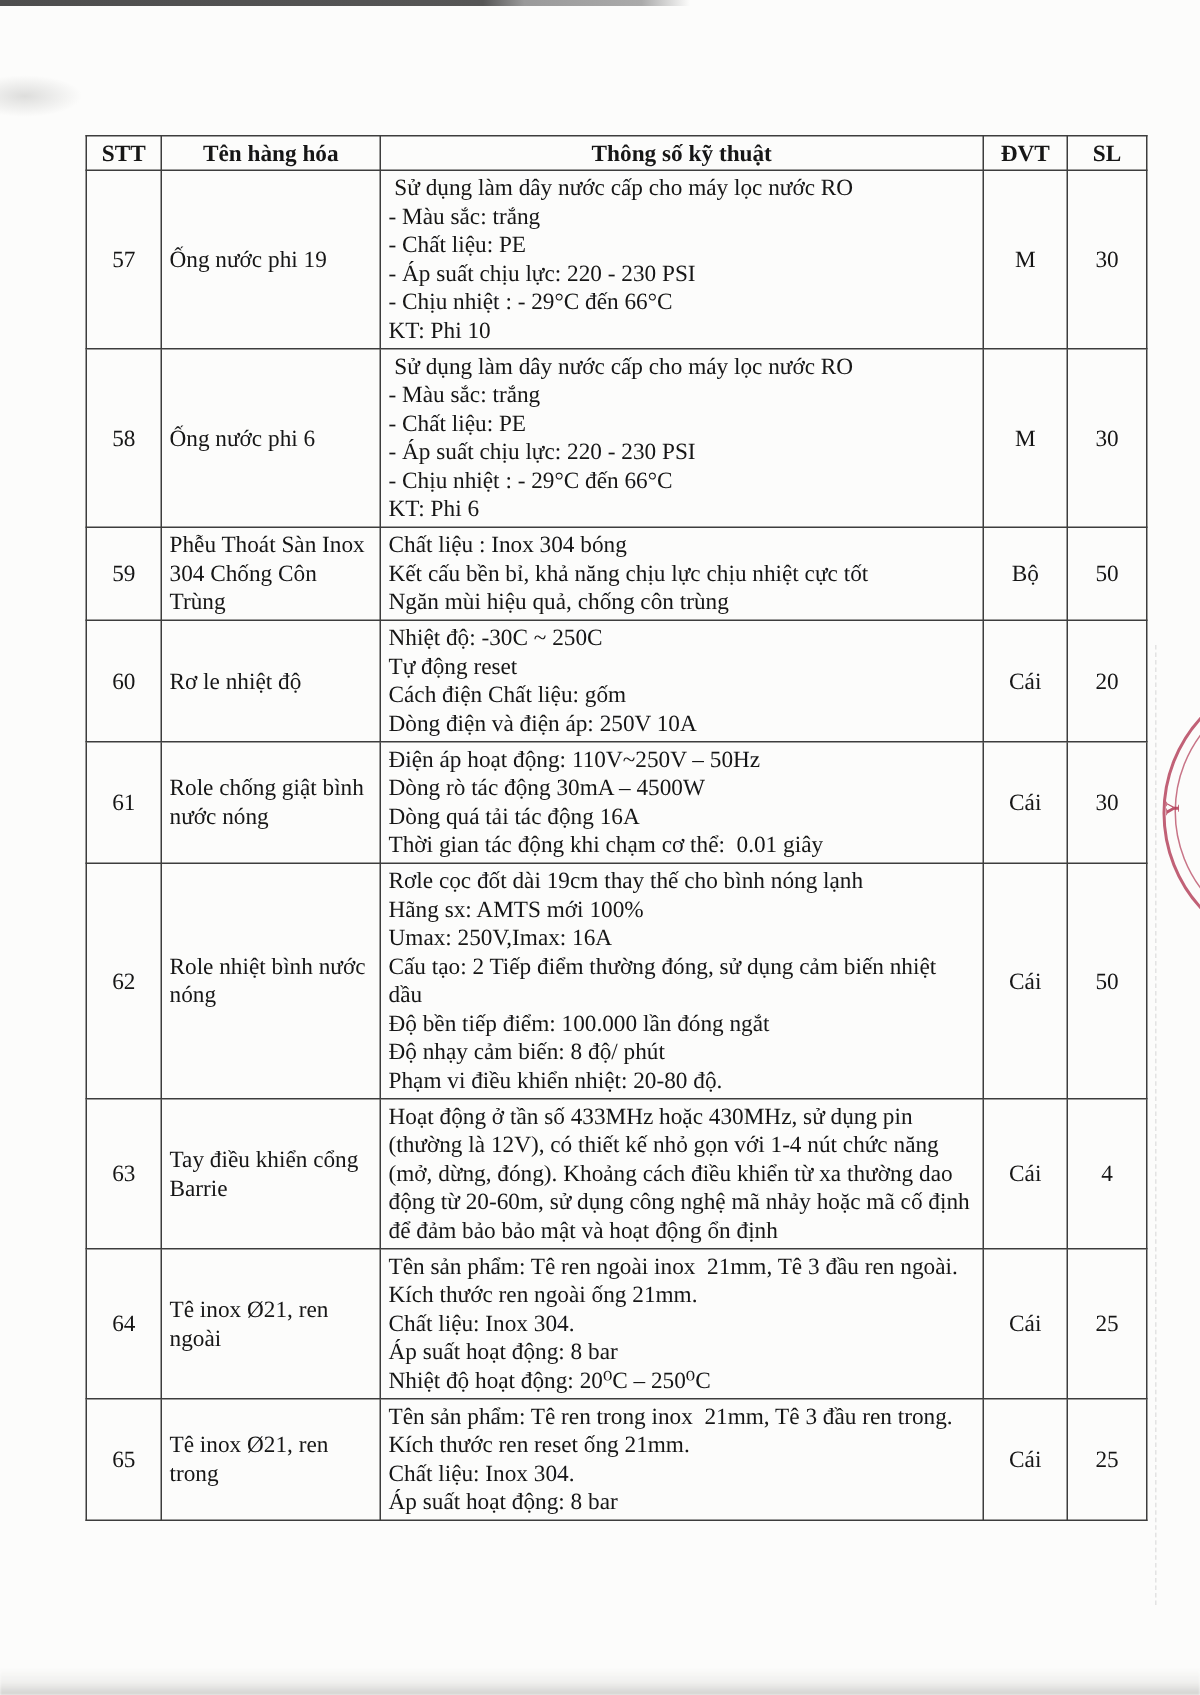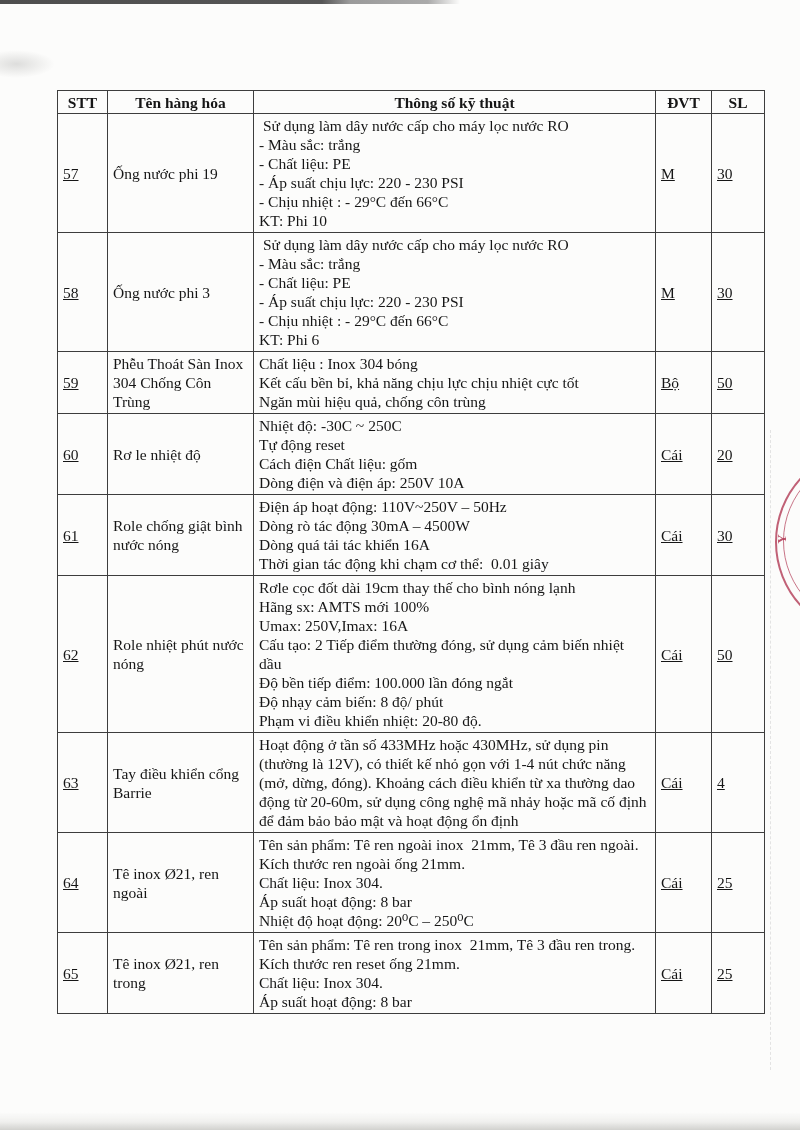--- a/index.html
+++ b/index.html
@@ -52,21 +52,21 @@
   }
   .doc-table td,.doc-table th{
     border:1.5px solid #3d3d3d;
     padding:2px 5px;
     overflow:hidden;
   }
   .doc-table th{
     font-size:15.5px;font-weight:bold;text-align:center;
     height:20px;padding:1px 2px;
   }
-  .cell-center{vertical-align:middle;text-decoration:underline;}
+  .cell-center{text-align:center;vertical-align:middle;}
   .cell-name{text-align:left;vertical-align:middle;padding-left:7px;}
   .cell-specs{text-align:left;vertical-align:middle;margin-left:24px;}
   .cell-specs div{white-space:pre-wrap;}
 </style>
 </head>
 <body>
 
 <div class="page">
 
   <div class="scan-top-edge"></div>
@@ -99,21 +99,21 @@
             <div>- Chất liệu: PE</div>
             <div>- Áp suất chịu lực: 220 - 230 PSI</div>
             <div>- Chịu nhiệt : - 29°C đến 66°C</div>
             <div>KT: Phi 10</div>
           </td>
           <td class="cell-center">M</td>
           <td class="cell-center">30</td>
         </tr>
         <tr>
           <td class="cell-center">58</td>
-          <td class="cell-name">Ống nước phi 3</td>
+          <td class="cell-name">Ống nước phi 6</td>
           <td class="cell-specs">
             <div> Sử dụng làm dây nước cấp cho máy lọc nước RO</div>
             <div>- Màu sắc: trắng</div>
             <div>- Chất liệu: PE</div>
             <div>- Áp suất chịu lực: 220 - 230 PSI</div>
             <div>- Chịu nhiệt : - 29°C đến 66°C</div>
             <div>KT: Phi 6</div>
           </td>
           <td class="cell-center">M</td>
           <td class="cell-center">30</td>
@@ -140,29 +140,29 @@
           </td>
           <td class="cell-center">Cái</td>
           <td class="cell-center">20</td>
         </tr>
         <tr>
           <td class="cell-center">61</td>
           <td class="cell-name">Role chống giật bình nước nóng</td>
           <td class="cell-specs">
             <div>Điện áp hoạt động: 110V~250V – 50Hz</div>
             <div>Dòng rò tác động 30mA – 4500W</div>
-            <div>Dòng quá tải tác khiển 16A</div>
+            <div>Dòng quá tải tác động 16A</div>
             <div>Thời gian tác động khi chạm cơ thể:  0.01 giây</div>
           </td>
           <td class="cell-center">Cái</td>
           <td class="cell-center">30</td>
         </tr>
         <tr>
           <td class="cell-center">62</td>
-          <td class="cell-name">Role nhiệt phút nước nóng</td>
+          <td class="cell-name">Role nhiệt bình nước nóng</td>
           <td class="cell-specs">
             <div>Rơle cọc đốt dài 19cm thay thế cho bình nóng lạnh</div>
             <div>Hãng sx: AMTS mới 100%</div>
             <div>Umax: 250V,Imax: 16A</div>
             <div>Cấu tạo: 2 Tiếp điểm thường đóng, sử dụng cảm biến nhiệt dầu</div>
             <div>Độ bền tiếp điểm: 100.000 lần đóng ngắt</div>
             <div>Độ nhạy cảm biến: 8 độ/ phút</div>
             <div>Phạm vi điều khiển nhiệt: 20-80 độ.</div>
           </td>
           <td class="cell-center">Cái</td>

